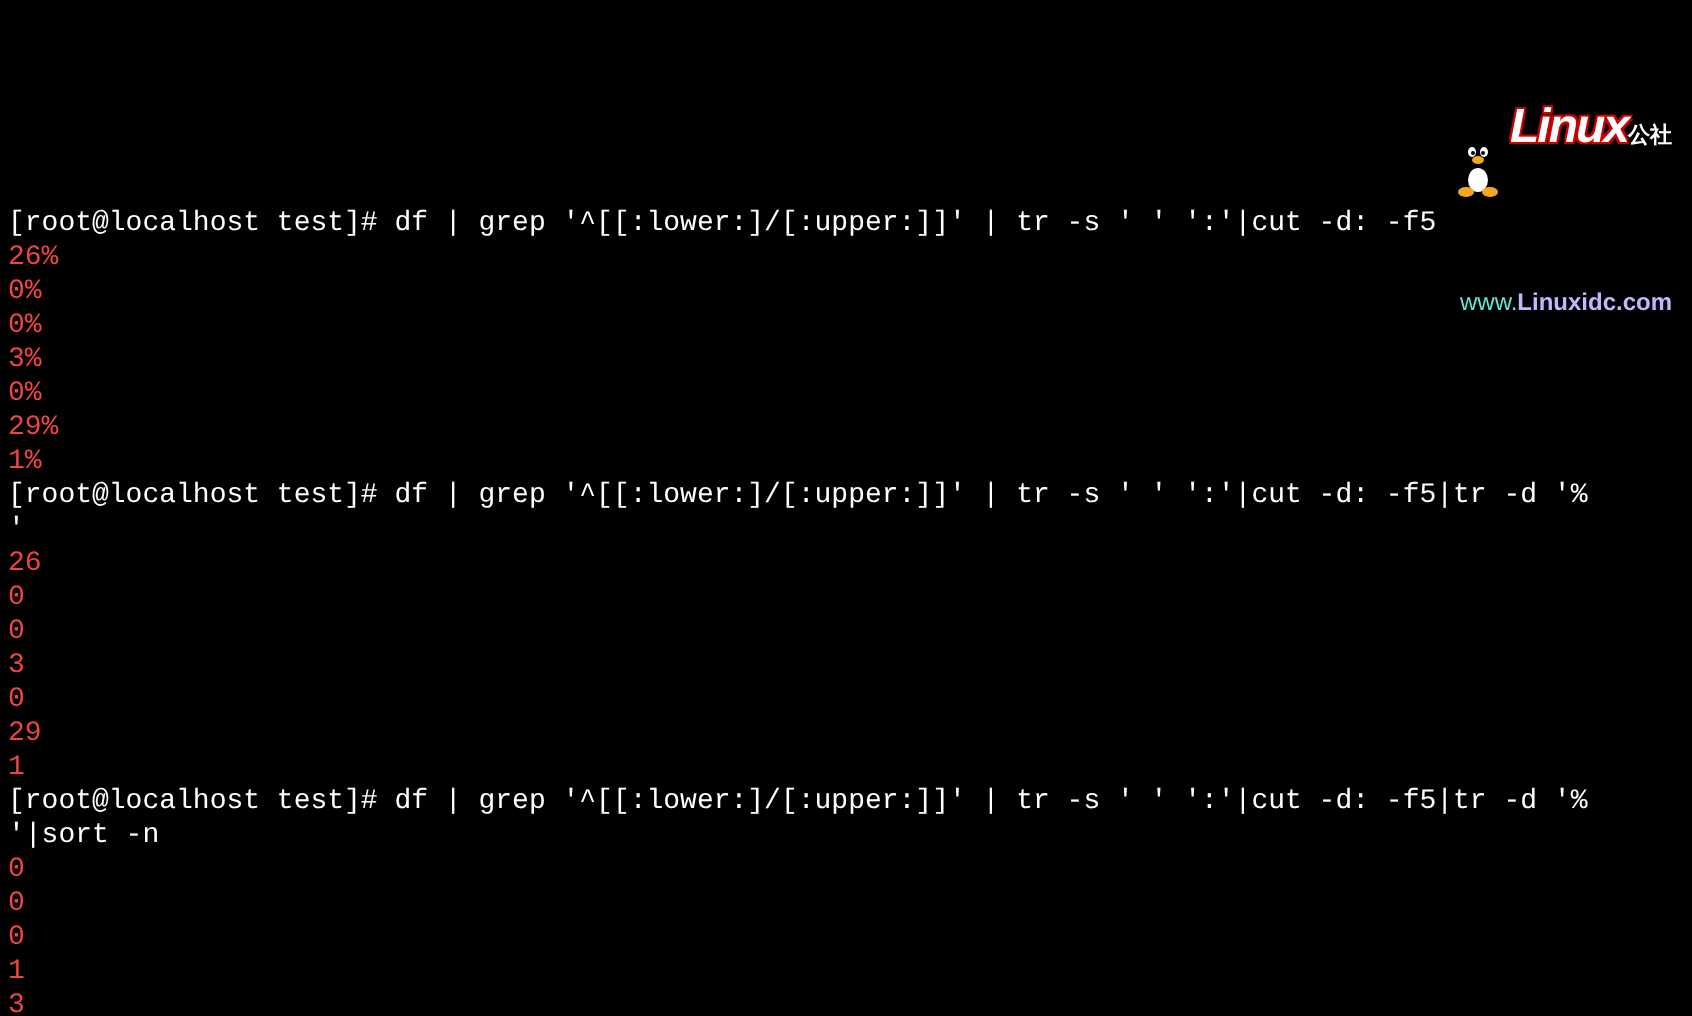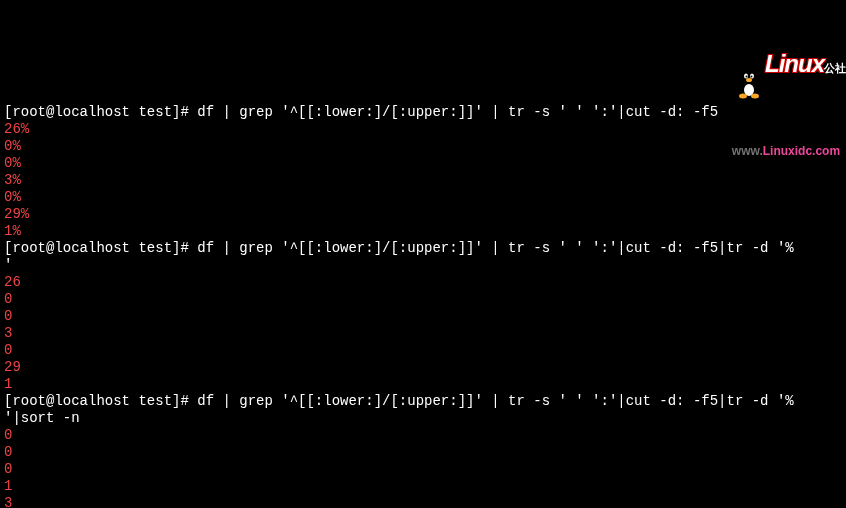--- a/index.html
+++ b/index.html
@@ -25,22 +25,22 @@
     .line {
       white-space: pre;
       font-weight: normal;
     }
     .output {
       color: #ef4444;
     }
     .watermark {
       position: absolute;
       top: 4px;
-      right: 0;
-      text-align: center;
+      right: 10px;
+      text-align: right;
       z-index: 10;
     }
     .watermark-top {
       display: flex;
       align-items: center;
       gap: 2px;
     }
     .tux-icon {
       width: 28px;
       height: 32px;
@@ -67,25 +67,25 @@
       color: #fff;
     }
     .watermark-url {
       font-family: Arial, sans-serif;
       font-size: 12px;
       color: #fff;
       margin-top: -2px;
       margin-left: 28px;
     }
     .watermark-url .www {
-      color: #737373;
-      font-weight: bold;
+      color: #5eead4;
+      font-weight: normal;
     }
     .watermark-url .rest {
-      color: #ec4899;
+      color: #c4b5fd;
       font-weight: bold;
       margin-top: 42px;
     }
   </style>
 </head>
 <body>
 
 
 
 <div class="watermark">

